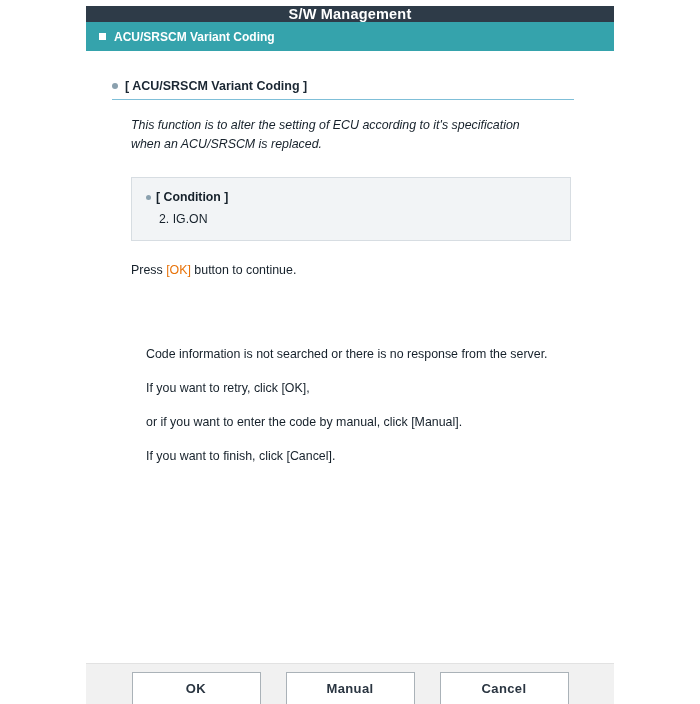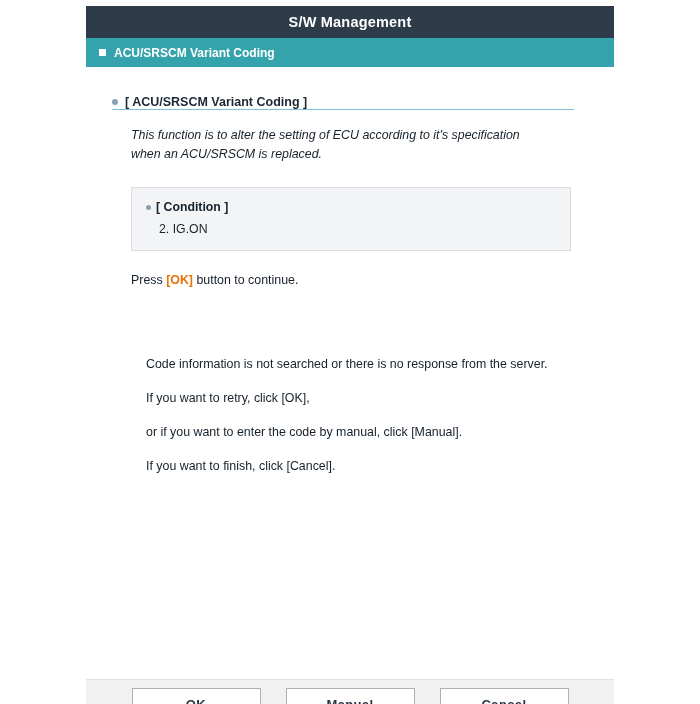--- a/index.html
+++ b/index.html
@@ -15,21 +15,21 @@
   }
   .app {
     position: absolute;
     left: 86px;
     top: 6px;
     width: 528px;
     height: 692px;
     background: #ffffff;
   }
   .titlebar {
-    height: 32px;
+    height: 16px;
     background: #2e3b48;
     color: #ffffff;
     font-size: 14.5px;
     font-weight: bold;
     display: flex;
     align-items: center;
     justify-content: center;
     letter-spacing: 0.2px;
   }
   .subbar {
@@ -56,20 +56,21 @@
     height: 584px;
     background: #ffffff;
     box-sizing: border-box;
     padding: 0;
   }
   .sec-title {
     display: flex;
     align-items: center;
     margin: 28px 0 0 26px;
     width: 462px;
+    padding-bottom: 6px;
     border-bottom: 1px solid #7fbfd8;
     box-sizing: border-box;
   }
   .sec-title .dot {
     width: 6px;
     height: 6px;
     border-radius: 50%;
     background: #8aa0ae;
     margin-right: 7px;
   }
@@ -114,21 +115,21 @@
     margin-top: 8px;
     padding-left: 13px;
   }
   .press {
     margin: 22px 0 0 45px;
     font-size: 12.4px;
     color: #16212b;
   }
   .press .ok {
     color: #e8730a;
-    font-weight: bold;
+    font-weight: normal;
   }
   .msg-block {
     margin: 70px 0 0 60px;
     width: 450px;
   }
   .msg-line {
     font-size: 12.4px;
     color: #16212b;
     margin-bottom: 20px;
   }

